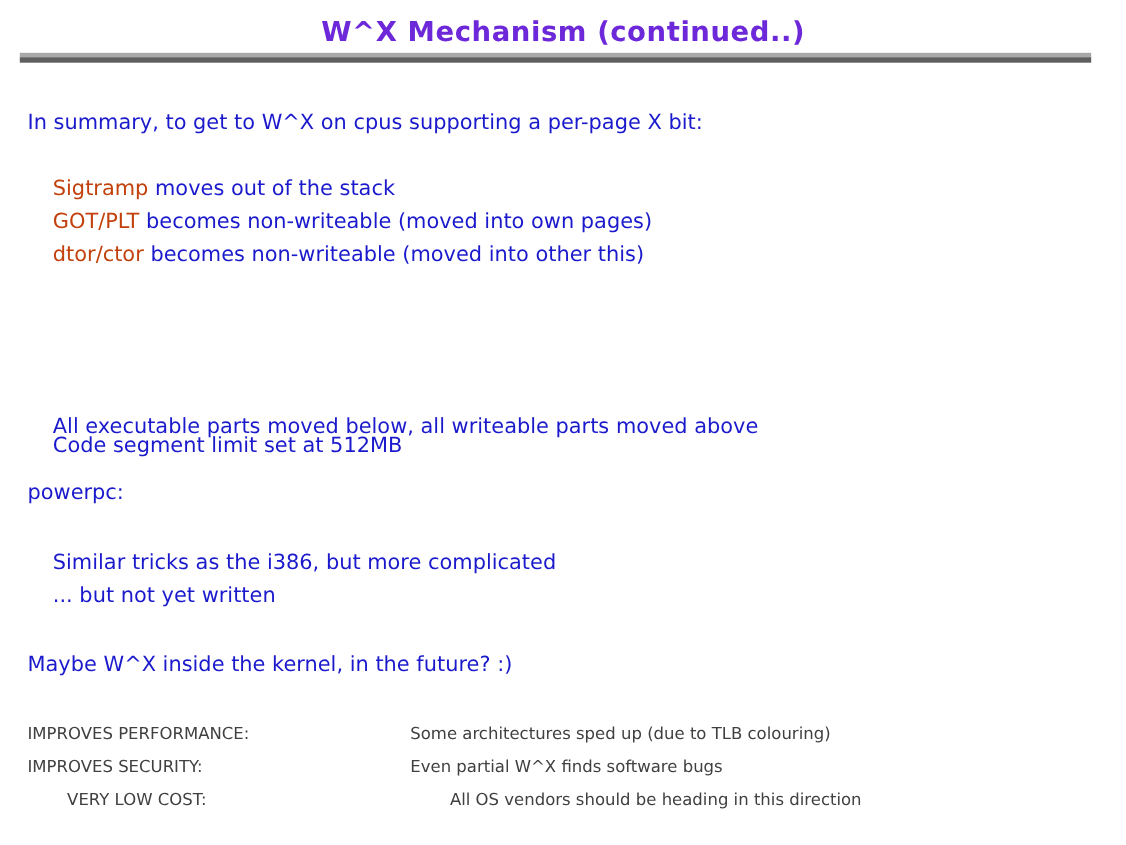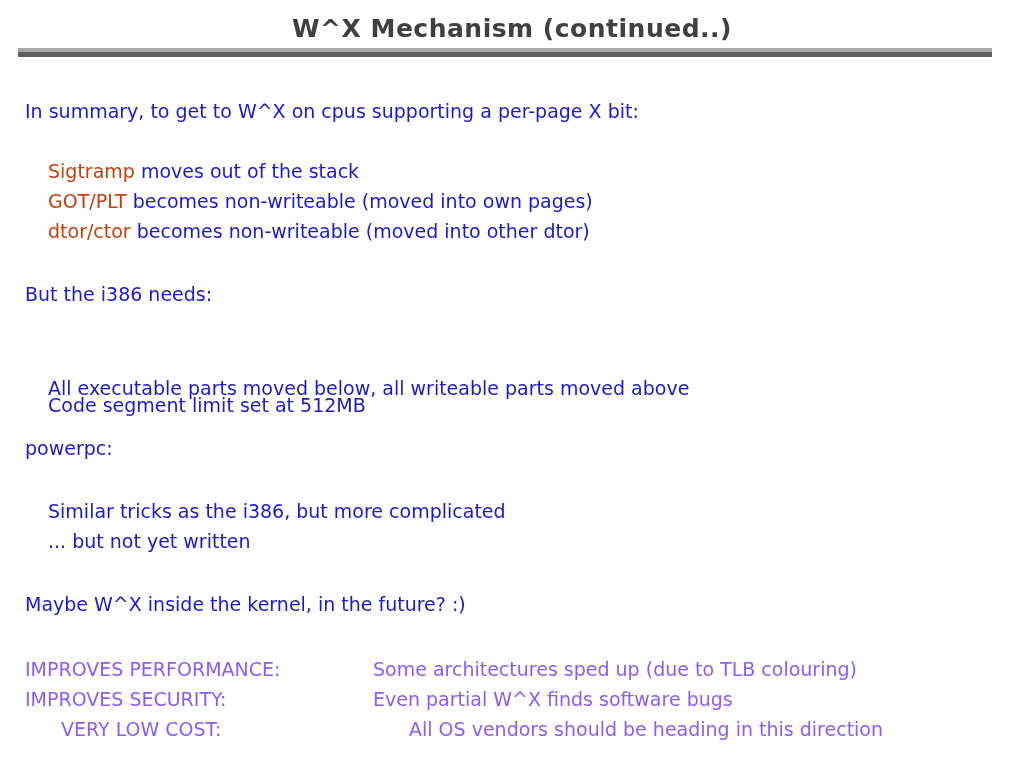--- a/index.html
+++ b/index.html
@@ -20,21 +20,21 @@
   .slide-title {
     position: absolute;
     top: 14px;
     left: 0;
     width: 1024px;
     text-align: center;
     font-family: "DejaVu Sans", sans-serif;
     font-weight: bold;
     font-size: 25px;
     letter-spacing: 0.5px;
-    color: #404040;
+    color: #6d28d9;
     white-space: nowrap;
   }
 
   
   .title-rule {
     position: absolute;
     left: 18px;
     top: 48px;
     width: 974px;
     height: 9px;
@@ -78,22 +78,22 @@
   .c-blue  { color: #1a1acc; }
   .c-green { color: #c2410c; }
 
   
   .red-row {
     position: absolute;
     left: 25px;
     width: 960px;
     white-space: nowrap;
     font-family: "DejaVu Sans", sans-serif;
-    font-size: 19px;
-    color: #8b5cf6;
+    font-size: 15px;
+    color: #404040;
   }
   .red-label {
     display: inline-block;
     width: 348px;
     vertical-align: top;
   }
   .red-desc {
     display: inline-block;
     vertical-align: top;
   }
@@ -114,24 +114,23 @@
 
   <div class="line level1" style="top:160px;">
     <span class="c-green">Sigtramp</span><span class="c-blue"> moves out of the stack</span>
   </div>
 
   <div class="line level1" style="top:190px;">
     <span class="c-green">GOT/PLT</span><span class="c-blue"> becomes non-writeable (moved into own pages)</span>
   </div>
 
   <div class="line level1" style="top:220px;">
-    <span class="c-green">dtor/ctor</span><span class="c-blue"> becomes non-writeable (moved into other dtor)</span>
+    <span class="c-green">dtor/ctor</span><span class="c-blue"> becomes non-writeable (moved into other this)</span>
   </div>
 
-  <div class="line level0 c-blue" style="top:283px;">But the i386 needs:</div>
 
   <div class="line level1 c-blue" style="top:347px;margin-top:47px;">Code segment limit set at 512MB</div>
 
   <div class="line level1 c-blue" style="top:377px;">All executable parts moved below, all writeable parts moved above</div>
 
   <div class="line level0 c-blue" style="top:437px;">powerpc:</div>
 
   <div class="line level1 c-blue" style="top:500px;">Similar tricks as the i386, but more complicated</div>
 
   <div class="line level1 c-blue" style="top:530px;">... but not yet written</div>

